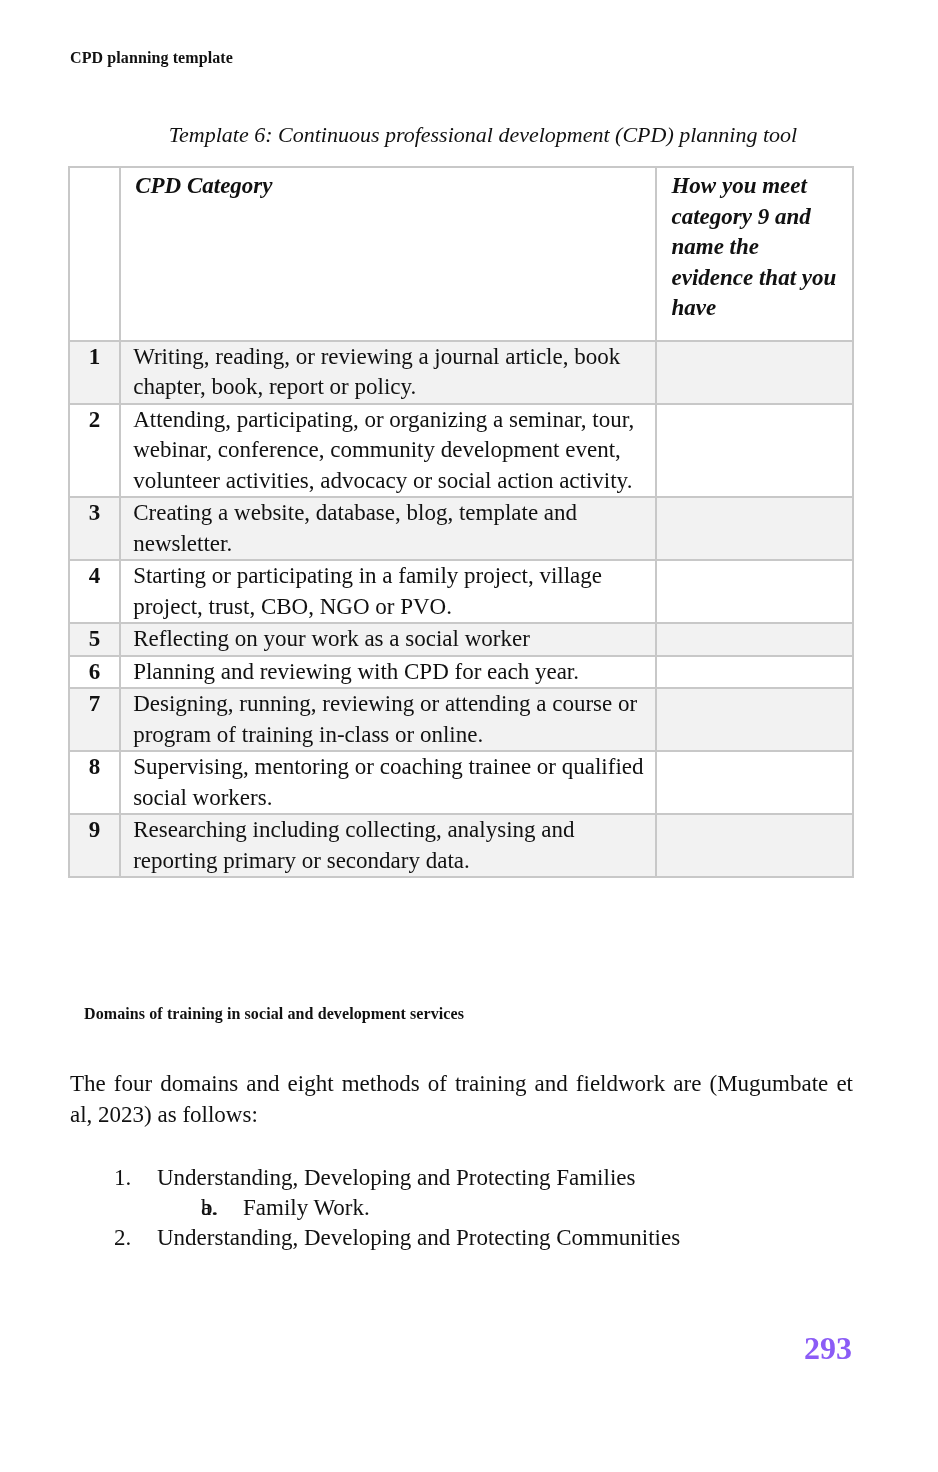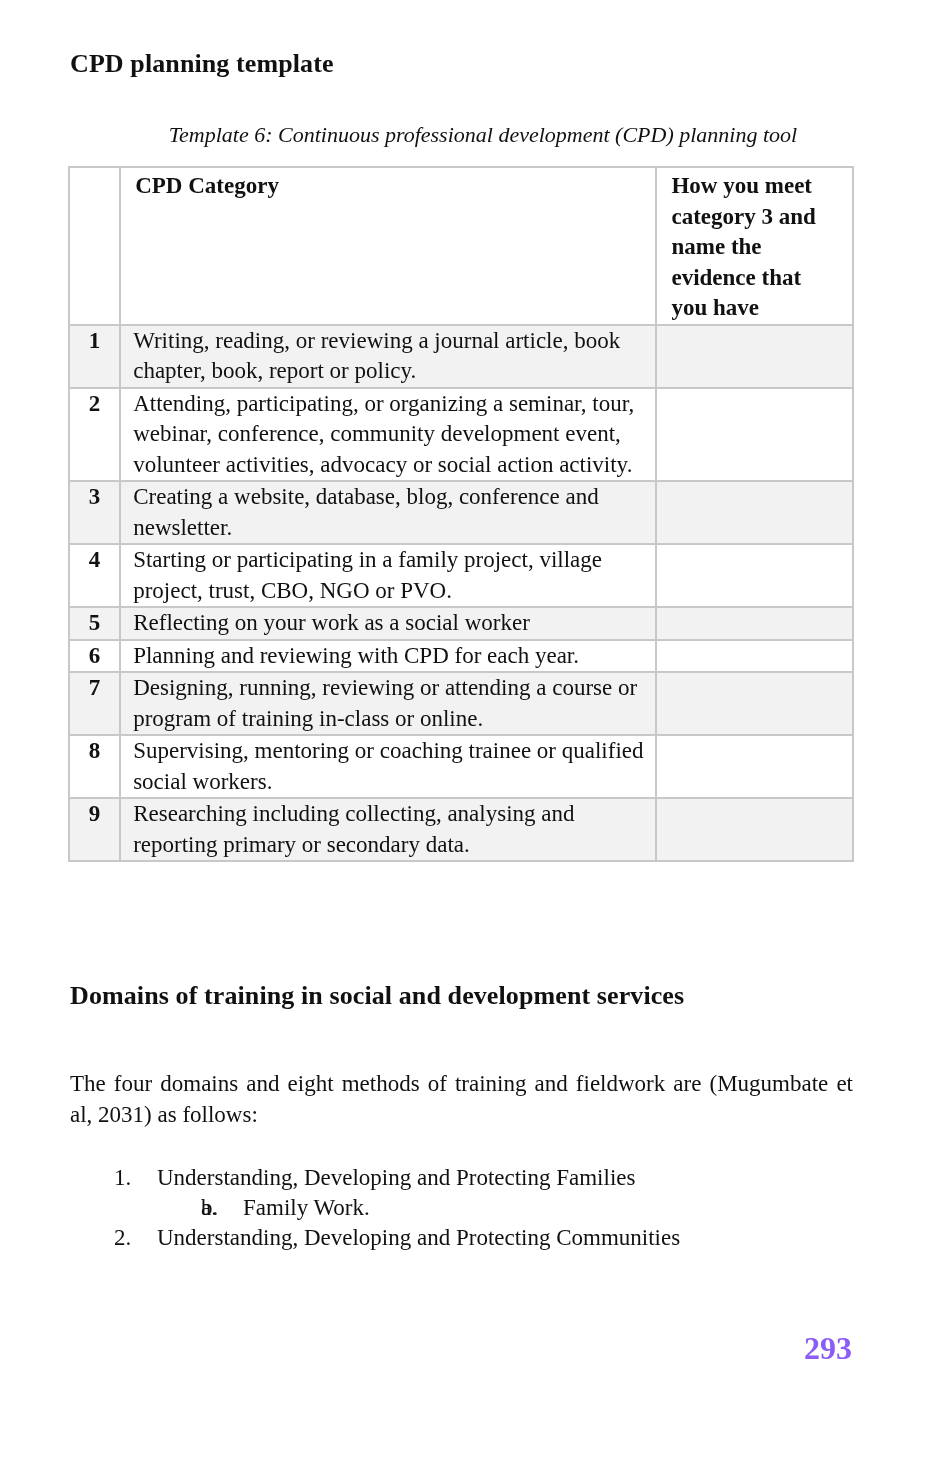--- a/index.html
+++ b/index.html
@@ -3,38 +3,38 @@
 <meta charset="utf-8">
 <style>
   html, body { margin: 0; padding: 0; background: #ffffff; }
   body {
     width: 938px; height: 1472px; position: relative; overflow: hidden;
     font-family: "Liberation Serif", "DejaVu Serif", serif;
     color: #111;
   }
   .section-heading {
     position: absolute; left: 70px; margin: 0;
-    font-size: 26px; font-weight: bold; letter-spacing: 0.1px;
+    font-size: 16px; font-weight: bold; letter-spacing: 0.1px;
   }
   #h1 { top: 49px; }
-  #h2 { top: 981px; }
+  #h2 { top: 1005px; margin-left: 14px; }
   .caption {
     position: absolute; top: 113px; left: 0; width: 938px; text-align: center;
     font-style: italic; font-size: 22px; margin: 9px; padding-left: 10px; box-sizing: border-box;
   }
   table.cpd {
     position: absolute; top: 166px; left: 68px;
     border-collapse: collapse; width: 786px;
     font-size: 23px; line-height: 30.5px;
   }
   table.cpd td, table.cpd th {
     border: 2px solid #c8c8c8; vertical-align: top; text-align: left;
     padding: 0 12px;
   }
-  table.cpd th { font-weight: bold; padding: 3px 12px 0 14px; }
+  table.cpd th { font-style: italic; font-weight: bold; padding: 3px 12px 16px 14px; }
   table.cpd td.num { width: 32px; text-align: center; font-weight: bold; padding: 0 8px; }
   table.cpd td.desc { width: 498px; }
   table.cpd th.evid { width: 164px; }
   table.cpd tr.head { height: 152px; }
   table.cpd tr.shade td { background: #f2f2f2; }
   .para {
     position: absolute; top: 1068px; left: 70px; width: 783px; margin: 0;
     font-size: 23px; line-height: 31px; text-align: justify;
   }
   ol.domains {
@@ -56,37 +56,37 @@
 
 <h2 class="section-heading" id="h1">CPD planning template</h2>
 
 <p class="caption">Template 6: Continuous professional development (CPD) planning tool</p>
 
 <table class="cpd">
   <thead>
     <tr class="head">
       <th class="num-h"></th>
       <th class="cat-h">CPD Category</th>
-      <th class="evid">How you meet category 3 and name the evidence that you have</th>
+      <th class="evid">How you meet category 9 and name the evidence that you have</th>
     </tr>
   </thead>
   <tbody>
     <tr class="shade">
       <td class="num">1</td>
       <td class="desc">Writing, reading, or reviewing a journal article, book chapter, book, report or policy.</td>
       <td class="ev"></td>
     </tr>
     <tr>
       <td class="num">2</td>
       <td class="desc">Attending, participating, or organizing a seminar, tour, webinar, conference, community development event, volunteer activities, advocacy or social action activity.</td>
       <td class="ev"></td>
     </tr>
     <tr class="shade">
       <td class="num">3</td>
-      <td class="desc">Creating a website, database, blog, conference and newsletter.</td>
+      <td class="desc">Creating a website, database, blog, template and newsletter.</td>
       <td class="ev"></td>
     </tr>
     <tr>
       <td class="num">4</td>
       <td class="desc">Starting or participating in a family project, village project, trust, CBO, NGO or PVO.</td>
       <td class="ev"></td>
     </tr>
     <tr class="shade">
       <td class="num">5</td>
       <td class="desc">Reflecting on your work as a social worker</td>
@@ -110,21 +110,21 @@
     <tr class="shade">
       <td class="num">9</td>
       <td class="desc">Researching including collecting, analysing and reporting primary or secondary data.</td>
       <td class="ev"></td>
     </tr>
   </tbody>
 </table>
 
 <h2 class="section-heading" id="h2">Domains of training in social and development services</h2>
 
-<p class="para">The four domains and eight methods of training and fieldwork are (Mugumbate et al, 2031) as follows:</p>
+<p class="para">The four domains and eight methods of training and fieldwork are (Mugumbate et al, 2023) as follows:</p>
 
 <ol class="domains">
   <li>
     <span class="marker">1.</span>
     <span>Understanding, Developing and Protecting Families</span>
     <ol>
       <li>
         <span class="marker">a.</span>
       </li>
       <li>

